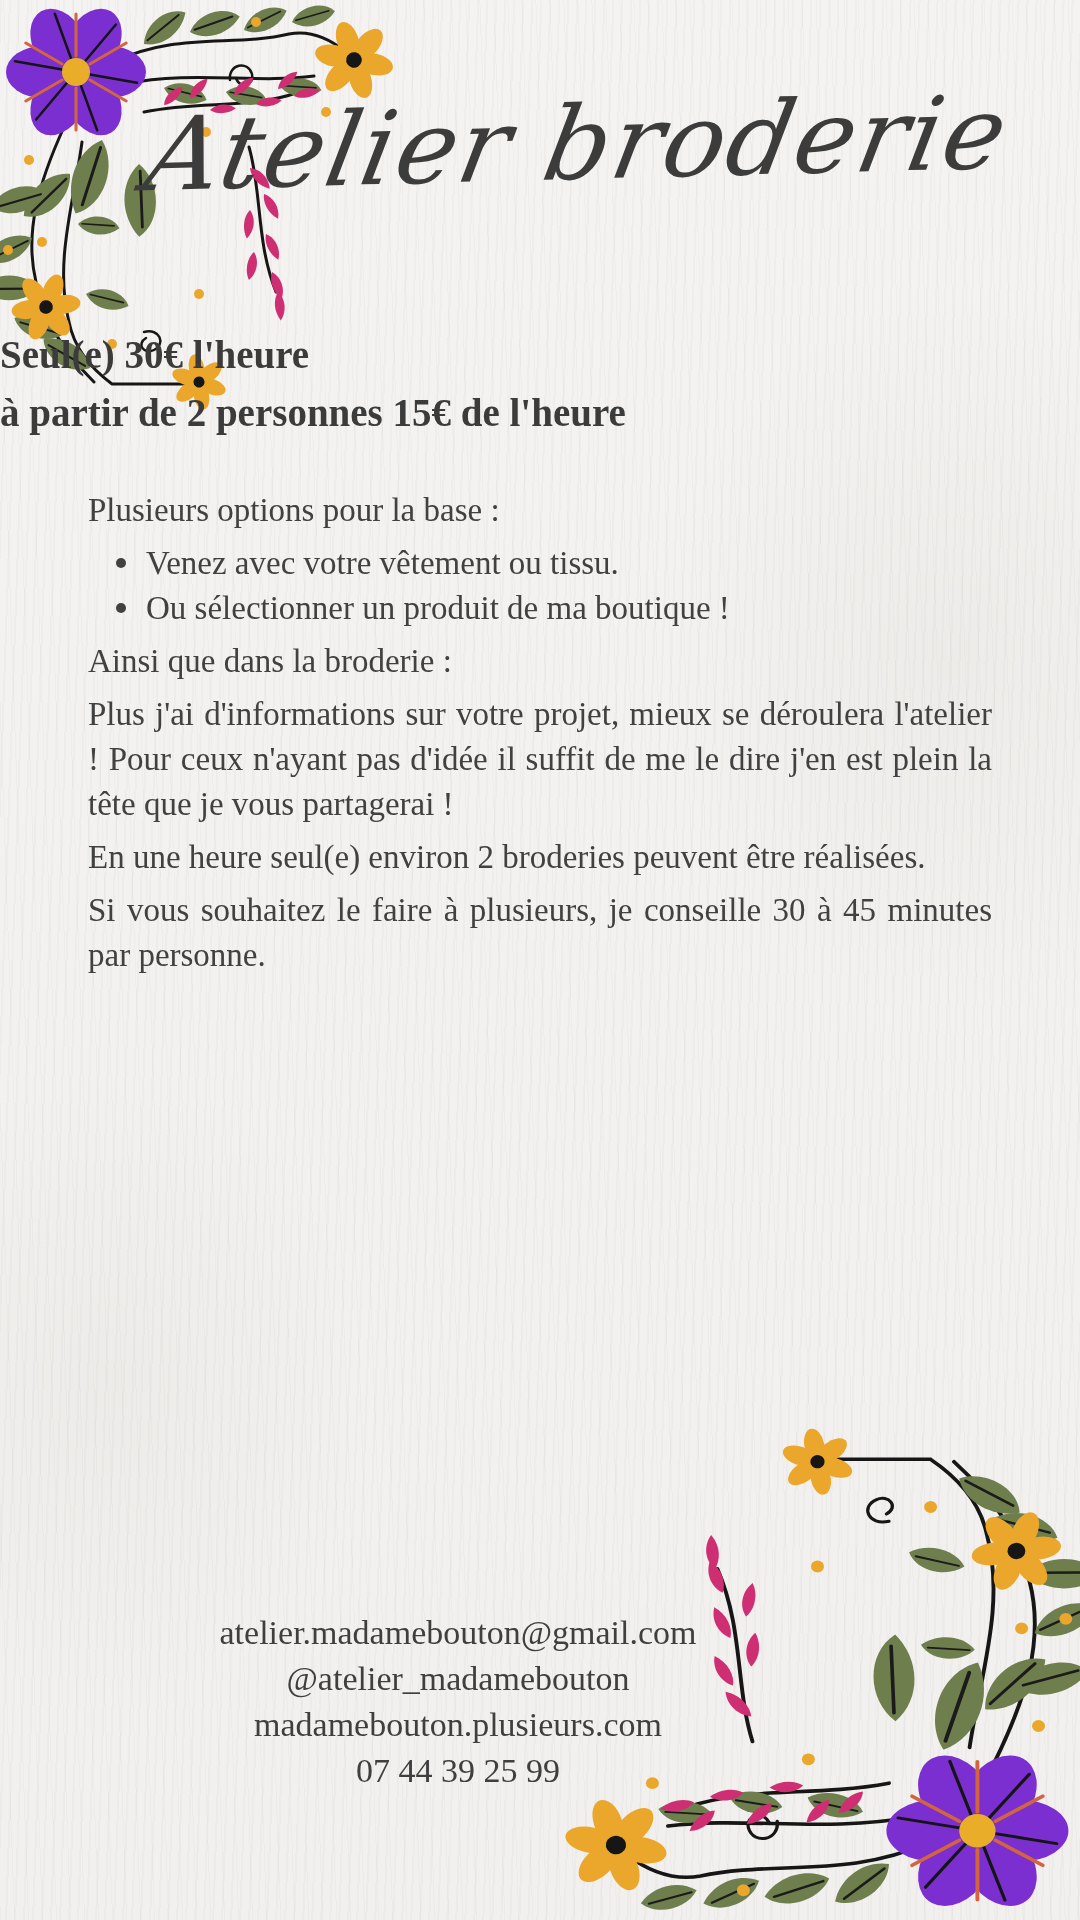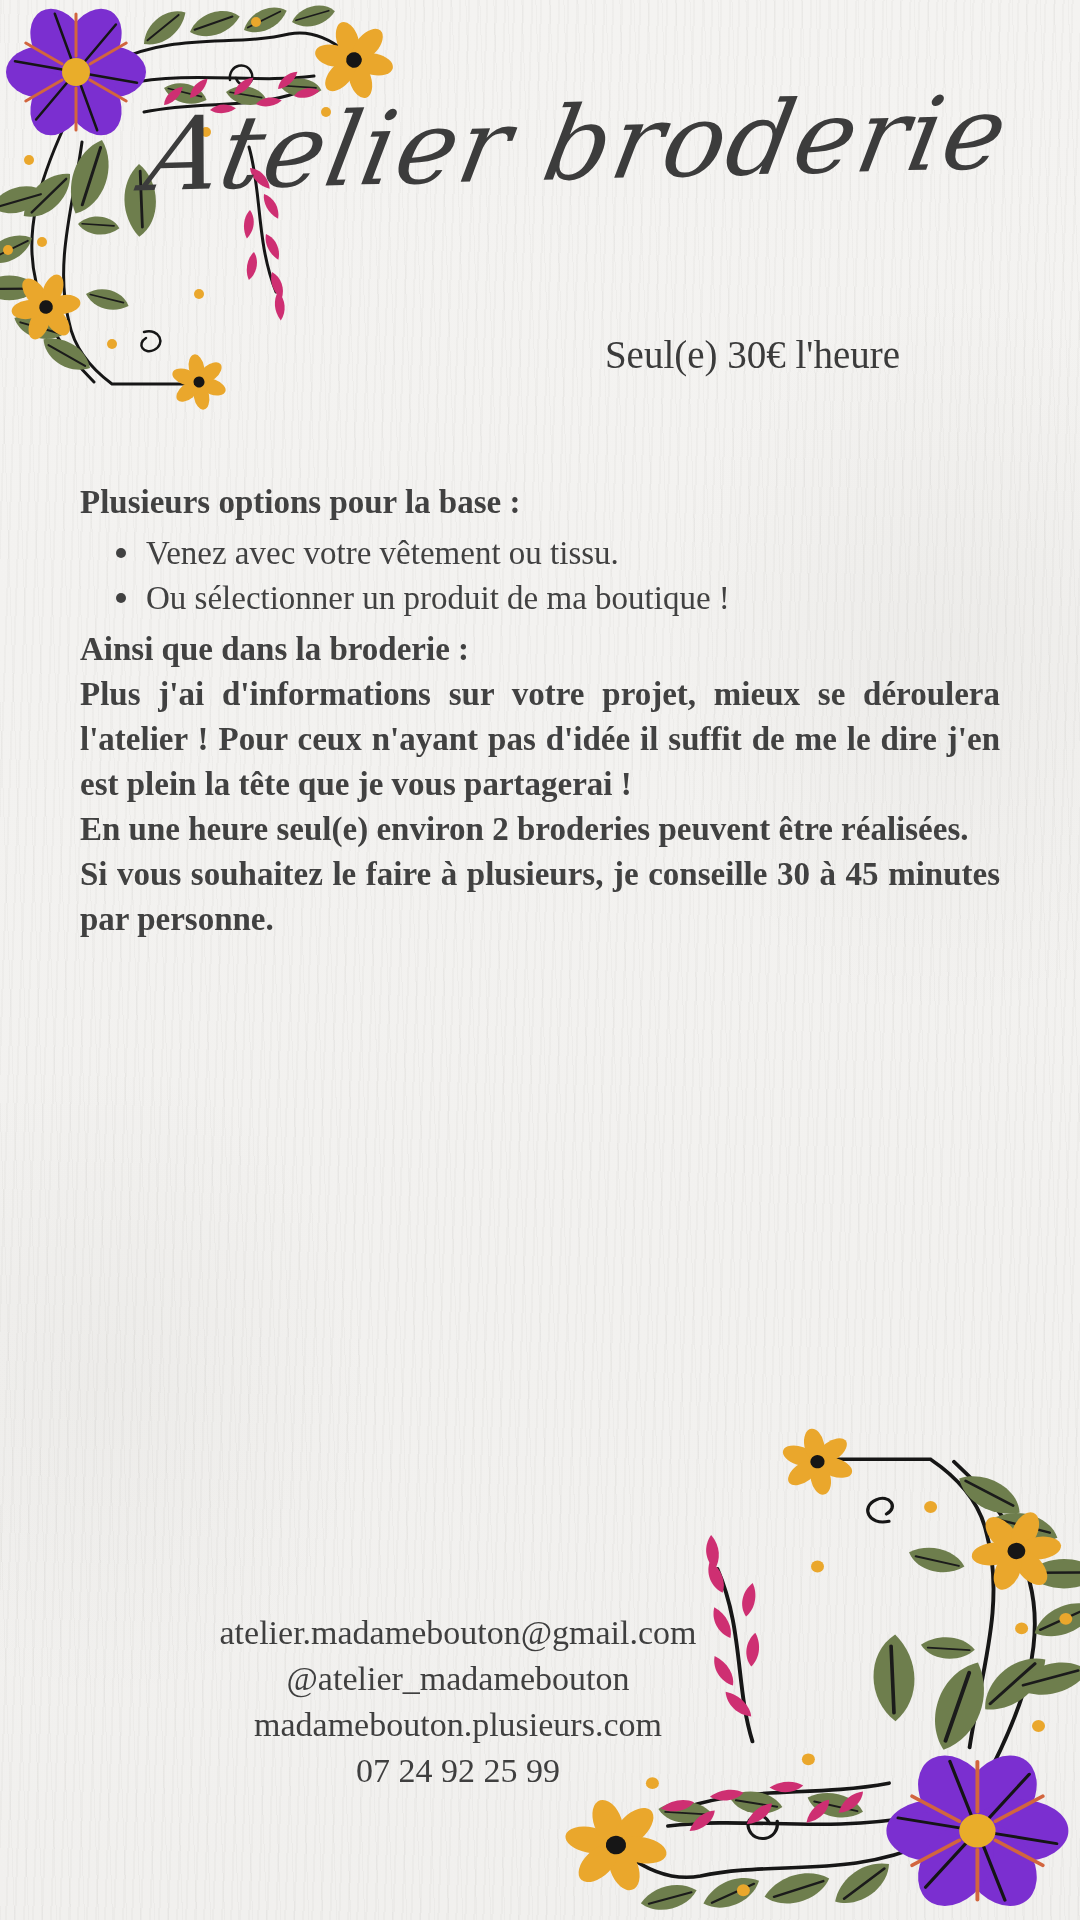--- a/index.html
+++ b/index.html
@@ -20,28 +20,28 @@
   .corner { position:absolute; pointer-events:none; }
   .corner.tl { left:-6px; top:-8px; width:400px; height:420px; }
   .corner.br { right:-4px; bottom:-6px; width:520px; height:500px; transform:rotate(180deg); }
   .title {
     position:absolute; left:150px; top:84px; margin:0;
     font-family:"DejaVu Serif", serif; font-style:italic; font-weight:400;
     font-size:102px; color:#3c3c3c; letter-spacing:2px; white-space:nowrap;
     transform:skewX(-12deg) rotate(-1.5deg);
   }
   .pricing {
-    position:absolute; top:326px; left:0; width:900px; text-align:right;
-    font-size:39px; line-height:58px; color:#3b3b3b;
+    position:absolute; top:326px; left:0; width:900px; text-align:left;
+    font-size:39px; line-height:58px; color:#3b3b3b;font-weight:bold;
   }
   .bodytext {
     position:absolute; top:480px; left:80px; width:920px;
     font-size:33px; line-height:45px; color:#414141; text-align:justify;
   }
-  .bodytext p { margin:0;font-weight:bold; }
+  .bodytext p { margin:8px; }
   .bodytext p.lead { text-align:left; }
   .bodytext ul { margin:6px; padding:0; list-style:none; }
   .bodytext li { position:relative; padding-left:60px; }
   .bodytext li::before {
     content:""; position:absolute; left:30px; top:17px;
     width:10px; height:10px; border-radius:50%; background:#414141;
   }
   .contact {
     position:absolute; top:1610px; left:0; width:916px; text-align:center;
     font-size:34px; line-height:46px; color:#3f3f3f;
@@ -167,33 +167,34 @@
     <use href="#corner-art" xlink:href="#corner-art"></use>
   </svg>
   <svg class="corner br" viewBox="0 0 400 420" preserveAspectRatio="none">
     <use href="#corner-art" xlink:href="#corner-art"></use>
   </svg>
 
   <h1 class="title">Atelier broderie</h1>
 
   <div class="pricing">
     <div>Seul(e) 30€ l'heure</div>
+    <div>à partir de 2 personnes 15€ de l'heure</div>
   </div>
 
   <div class="bodytext">
     <p class="lead">Plusieurs options pour la base :</p>
     <ul>
       <li>Venez avec votre vêtement ou tissu.</li>
       <li>Ou sélectionner un produit de ma boutique !</li>
     </ul>
     <p class="lead">Ainsi que dans la broderie :</p>
     <p>Plus j'ai d'informations sur votre projet, mieux se déroulera l'atelier ! Pour ceux n'ayant pas d'idée il suffit de me le dire j'en est plein la tête que je vous partagerai !</p>
     <p>En une heure seul(e) environ 2 broderies peuvent être réalisées.</p>
     <p>Si vous souhaitez le faire à plusieurs, je conseille 30 à 45 minutes par personne.</p>
   </div>
 
   <div class="contact">
     <div>atelier.madamebouton@gmail.com</div>
     <div>@atelier_madamebouton</div>
     <div>madamebouton.plusieurs.com</div>
-    <div>07 24 92 25 99</div>
+    <div>07 44 39 25 99</div>
   </div>
 </div>
 
 </body></html>

